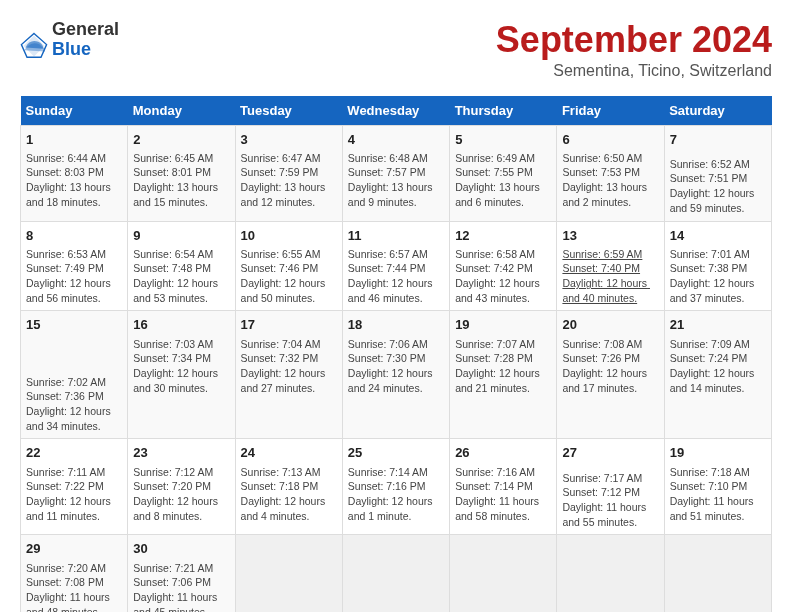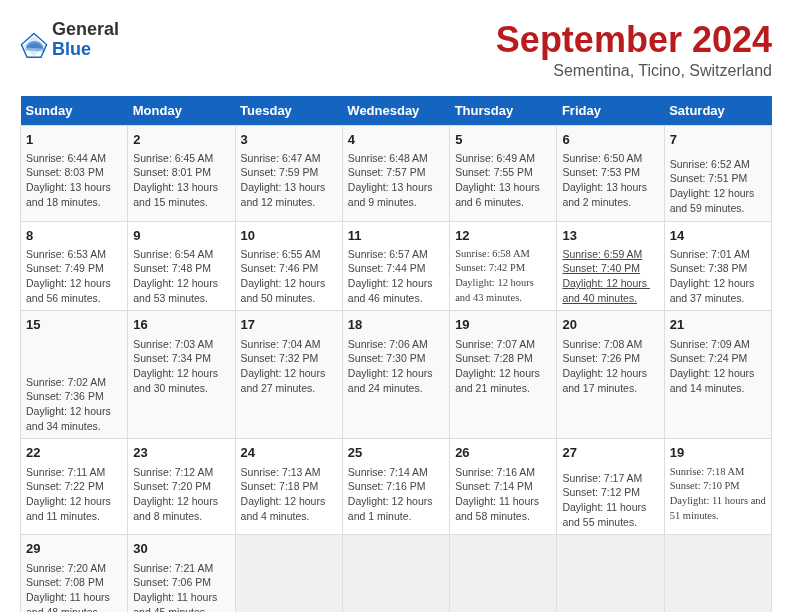--- a/index.html
+++ b/index.html
@@ -188,21 +188,21 @@
 Daylight: 12 hours and 50 minutes.</div>
         </td>
         <td>
           <span class="day-num">11</span>
           <div class="day-info" style="white-space: pre-wrap;">Sunrise: 6:57 AM
 Sunset: 7:44 PM
 Daylight: 12 hours and 46 minutes.</div>
         </td>
         <td>
           <span class="day-num">12</span>
-          <div class="day-info" style="white-space: pre-wrap; font-family: Liberation Serif, serif;">Sunrise: 6:58 AM
+          <div class="day-info" style="white-space: pre-wrap;">Sunrise: 6:58 AM
 Sunset: 7:42 PM
 Daylight: 12 hours and 43 minutes.</div>
         </td>
         <td>
           <span class="day-num">13</span>
           <div class="day-info" style="white-space: pre-wrap; text-decoration: underline;">Sunrise: 6:59 AM
 Sunset: 7:40 PM
 Daylight: 12 hours and 40 minutes.</div>
         </td>
         <td>
@@ -288,21 +288,21 @@
 Daylight: 11 hours and 58 minutes.</div>
         </td>
         <td>
           <span class="day-num">27</span>
           <div class="day-info" style="white-space: pre-wrap; margin-top: 8px;">Sunrise: 7:17 AM
 Sunset: 7:12 PM
 Daylight: 11 hours and 55 minutes.</div>
         </td>
         <td>
           <span class="day-num">19</span>
-          <div class="day-info" style="white-space: pre-wrap; font-family: Liberation Serif, serif;">Sunrise: 7:18 AM
+          <div class="day-info" style="white-space: pre-wrap;">Sunrise: 7:18 AM
 Sunset: 7:10 PM
 Daylight: 11 hours and 51 minutes.</div>
         </td>
       </tr>
       <tr>
         <td>
           <span class="day-num">29</span>
           <div class="day-info" style="white-space: pre-wrap;">Sunrise: 7:20 AM
 Sunset: 7:08 PM
 Daylight: 11 hours and 48 minutes.</div>

